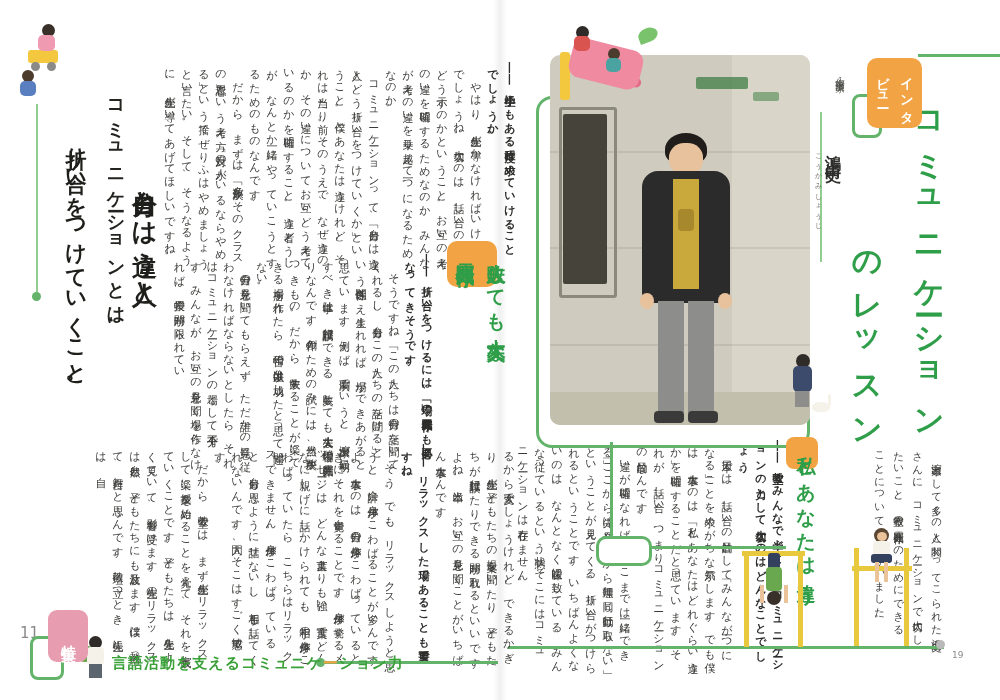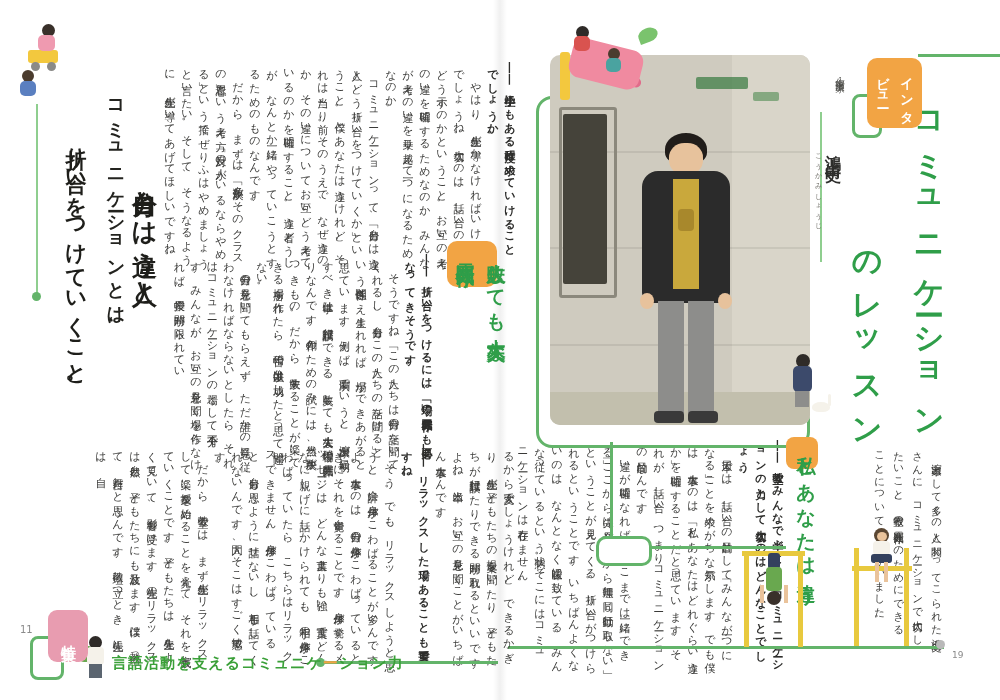--- a/index.html
+++ b/index.html
@@ -88,21 +88,21 @@
   #bottom-block{left:55px;top:444px;width:462px;height:222px;font-size:11px;line-height:17px;letter-spacing:0.8px;}
 
   #feature-link{left:30px;top:636px;width:28px;height:38px;border:3px solid #63b46a;border-radius:8px;background:#fff;z-index:2;}
   #feature-tab{left:48px;top:610px;width:40px;height:52px;background:#e89cb0;border-radius:9px;z-index:3;
     display:flex;justify-content:center;align-items:center;}
   #feature-tab .vt{color:#fff;font-weight:bold;font-size:15px;letter-spacing:3px;}
   #banner-text{left:112px;top:654px;font-size:15px;font-weight:bold;color:#3aa038;letter-spacing:1px;white-space:nowrap;z-index:2;}
   #banner-text .dash{color:#f2a444;}
   #banner-dot{left:316px;top:658px;width:9px;height:9px;border-radius:50%;background:#63b46a;}
   #banner-line{left:322px;top:661px;width:176px;height:3px;background:#63b46a;}
-  #pagenum-left{left:20px;top:624px;font-size:10px;color:#8a8a8a;}
+  #pagenum-left{left:20px;top:624px;font-size:15px;color:#8a8a8a;}
 
   
   .illus{position:absolute;}
   .illus div{position:absolute;}
   
   #slide-illus{left:556px;top:26px;width:100px;height:88px;z-index:4;}
   #slide-illus .slide{left:14px;top:18px;width:72px;height:40px;background:#f08aa0;border-radius:12px;transform:rotate(14deg);}
   #slide-illus .slide-edge{left:14px;top:44px;width:72px;height:10px;background:#e06c8a;border-radius:6px;transform:rotate(14deg);}
   #slide-illus .ladder{left:4px;top:26px;width:10px;height:48px;background:#f3c83e;border-radius:3px;}
   #slide-illus .leaf{left:82px;top:2px;width:20px;height:14px;background:#7ac36d;border-radius:50% 50% 50% 0;transform:rotate(-20deg);}

